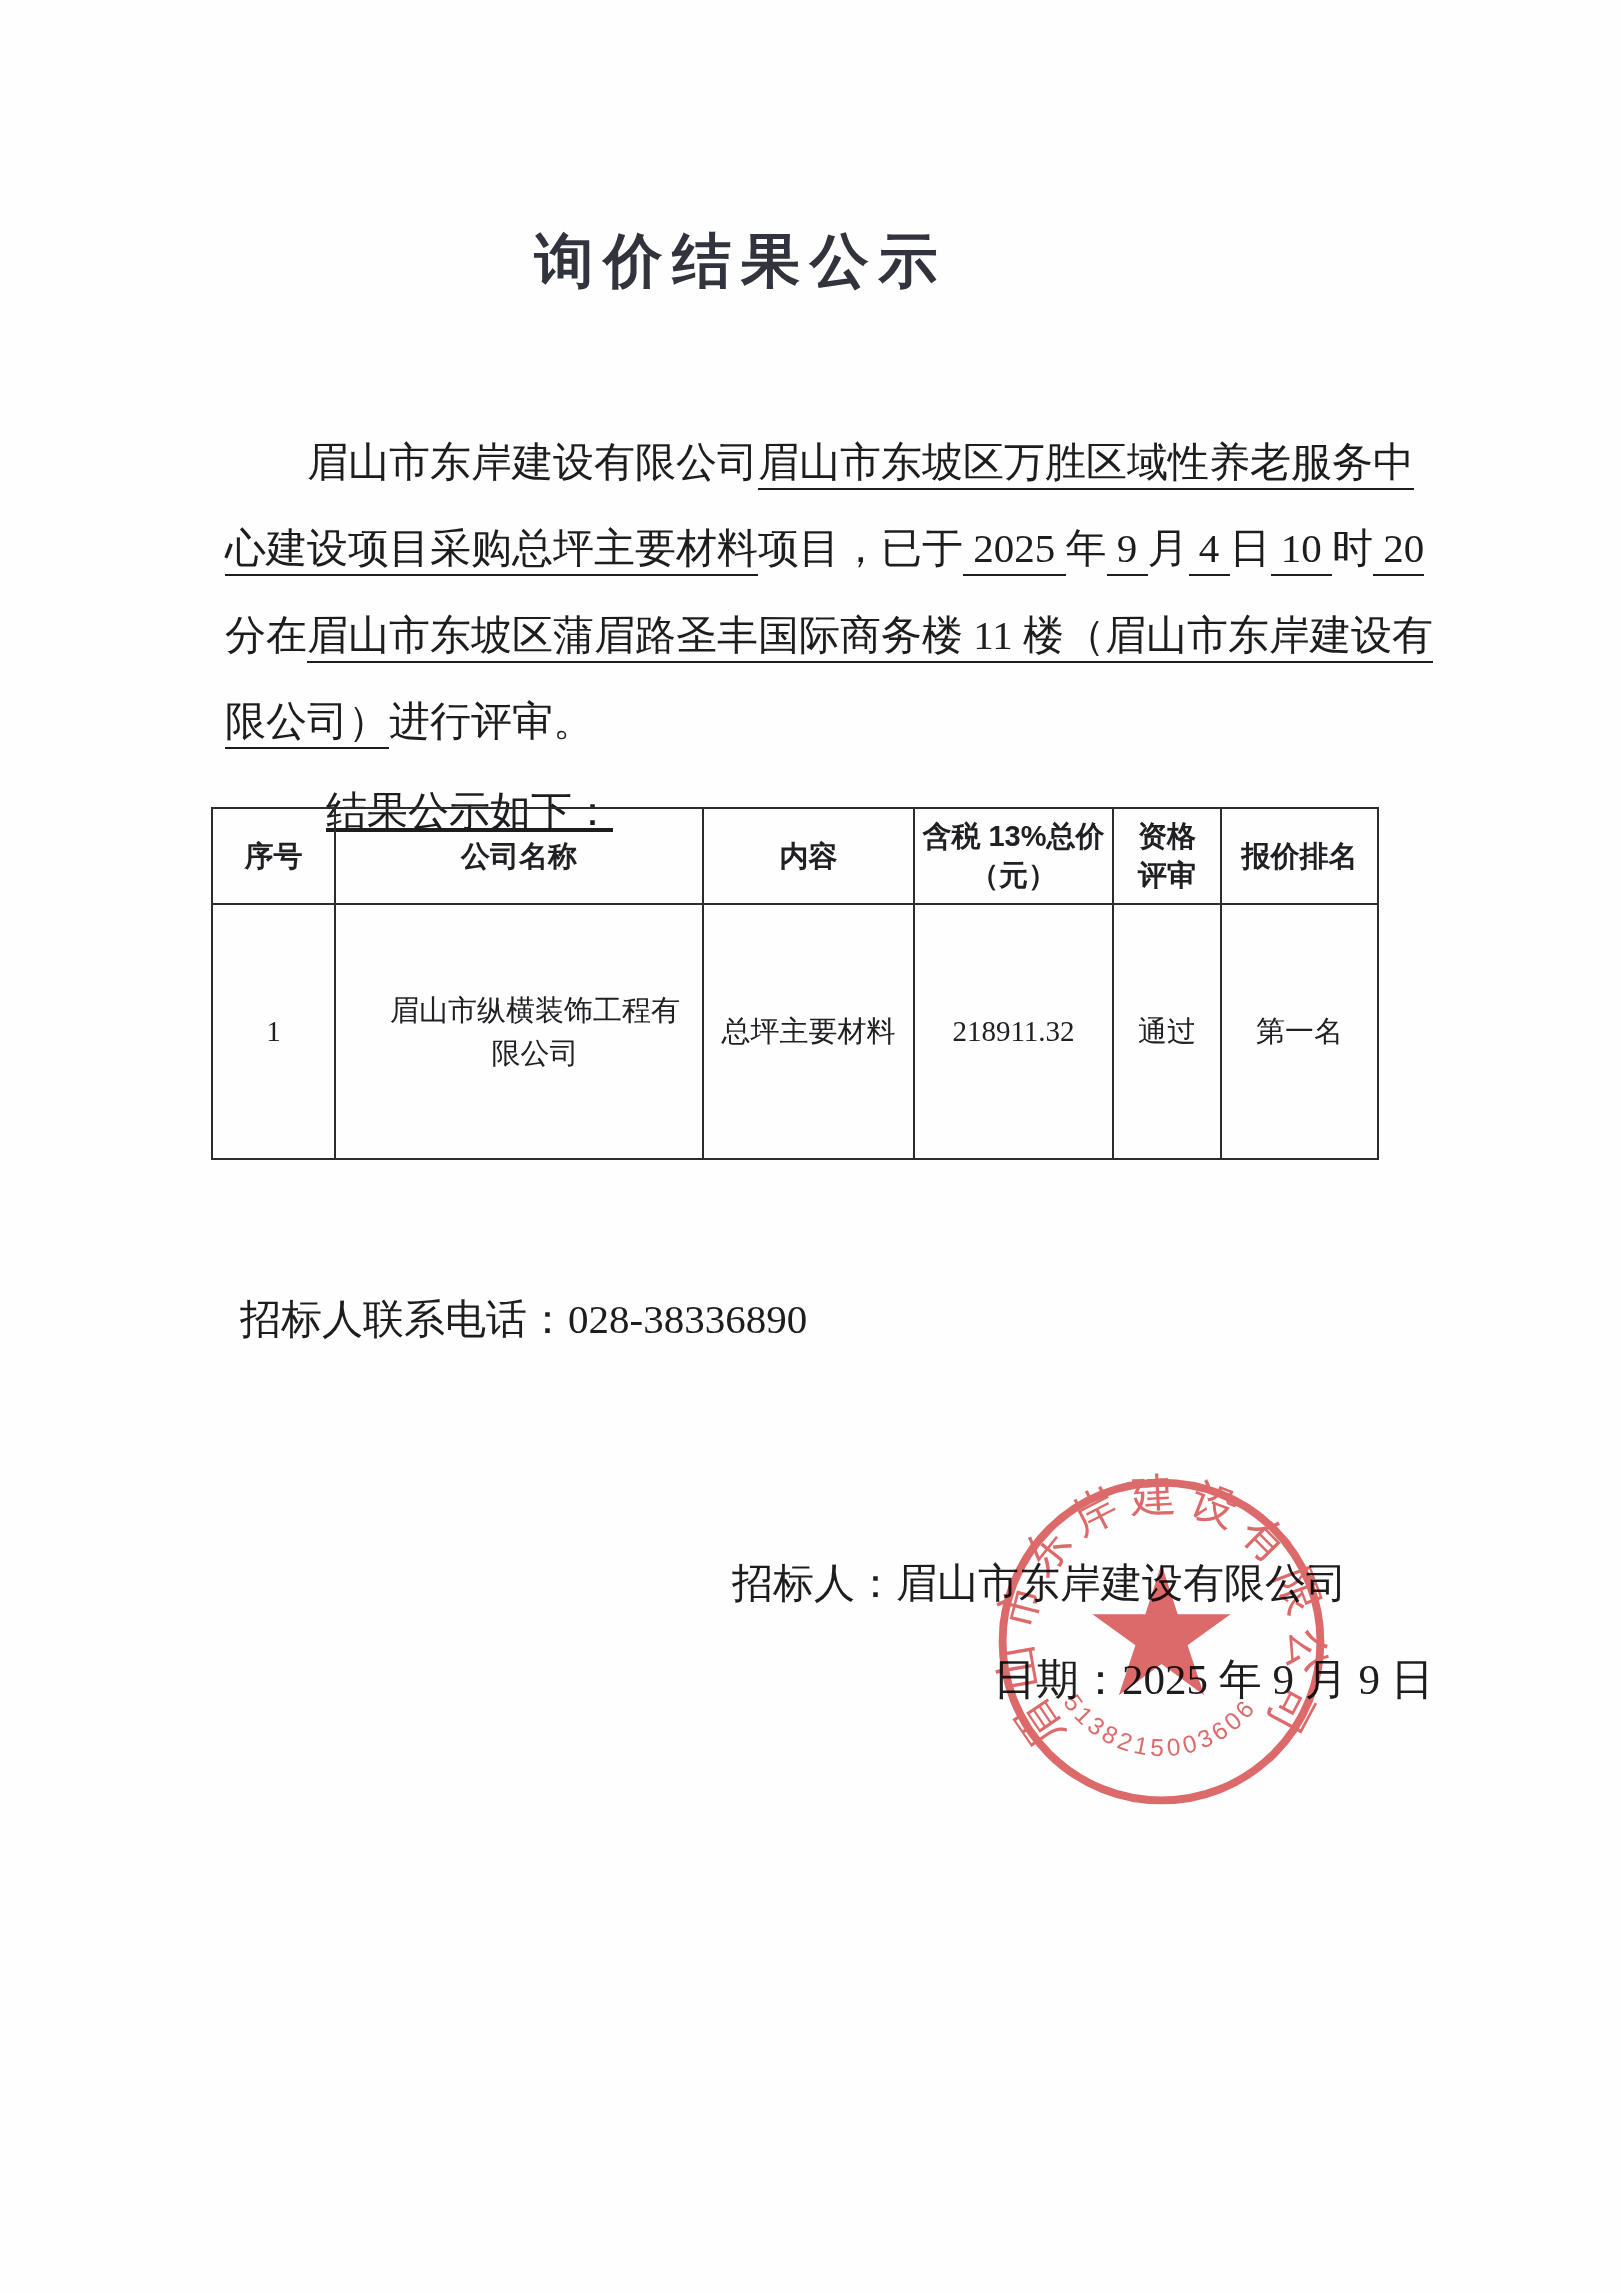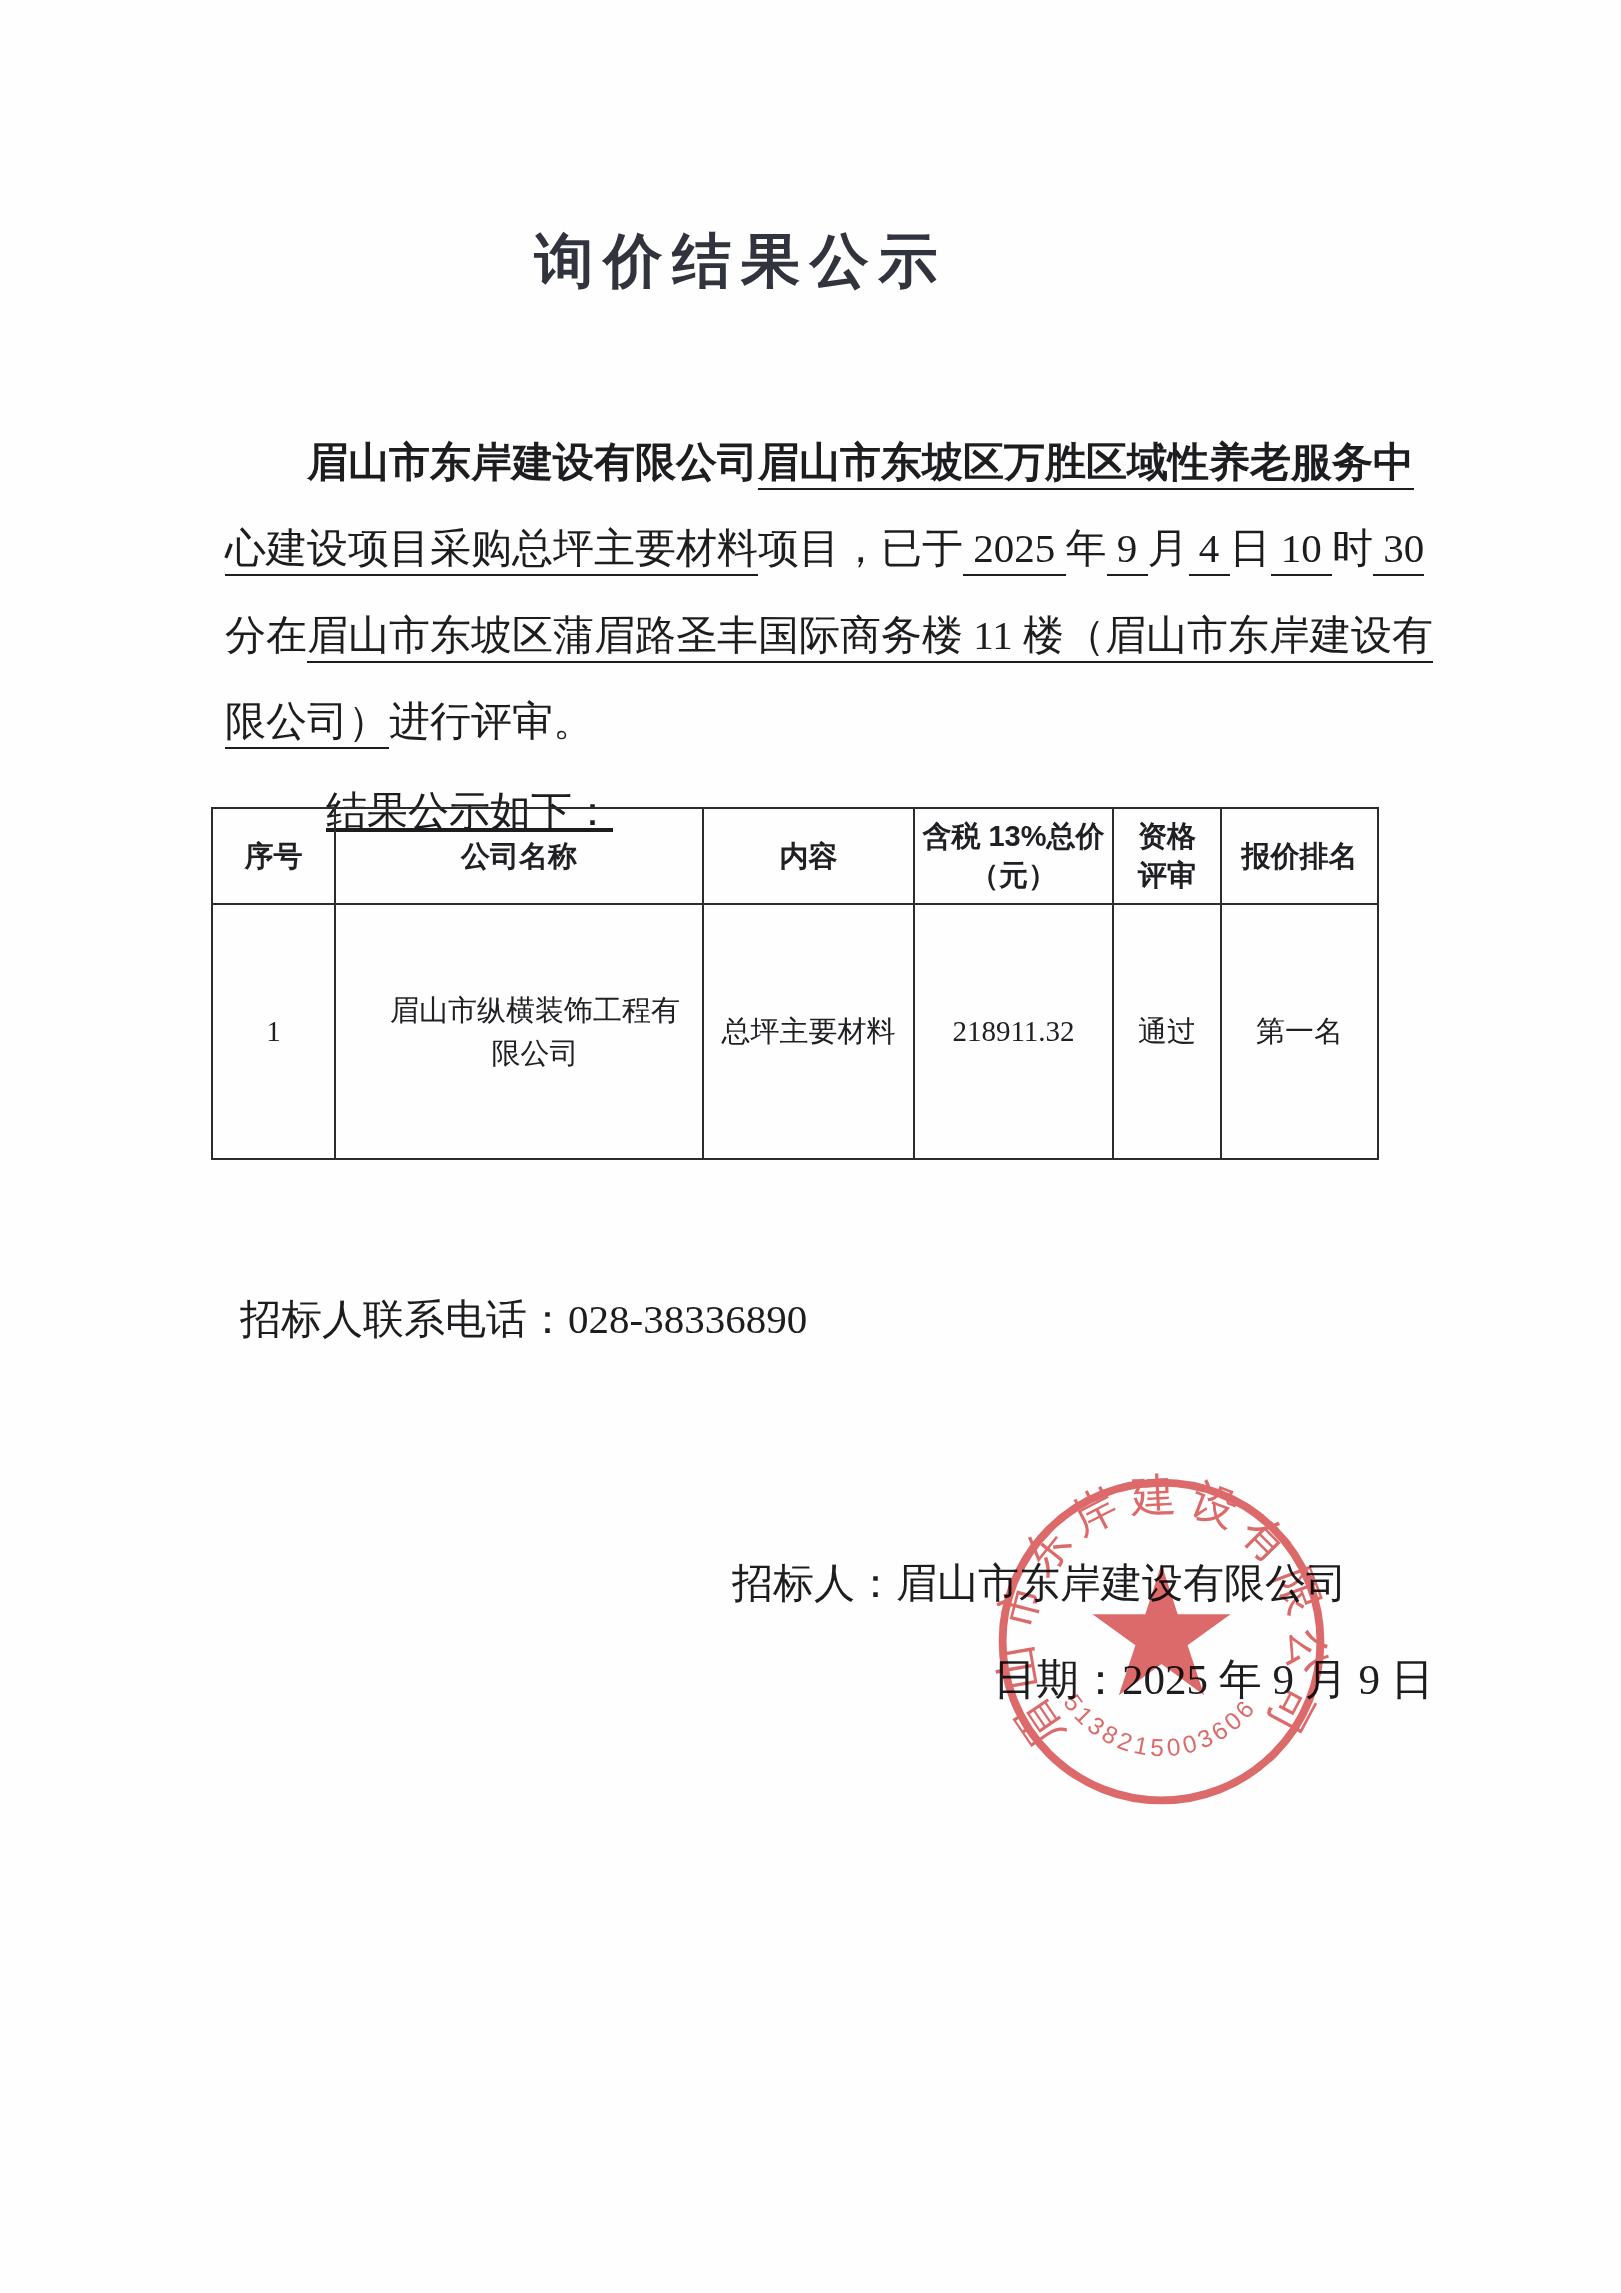--- a/index.html
+++ b/index.html
@@ -6,21 +6,21 @@
   body{width:1621px;height:2294px;position:relative;background:#ffffff;
        font-family:"Liberation Serif", serif;color:#1d1d20;}
   .page{position:absolute;inset:0;background:#fefefe;overflow:hidden;}
 
   .doc-title{position:absolute;top:222px;left:0;width:1482px;text-align:center;
       font-family:"Liberation Sans", sans-serif;font-weight:bold;font-size:59px;
       letter-spacing:9.8px;color:#31343c;}
 
   .para-line{position:absolute;left:225px;width:1176px;font-size:41px;
       line-height:51px;white-space:nowrap;color:#1d1d20;}
-  .indent{padding-left:82px;font-weight:bold;}
+  .indent{padding-left:82px;}
   .u{border-bottom:2.9px solid #1d1d20;padding-bottom:2.9px;}
 
   .intro-line{position:absolute;left:326px;top:784px;font-size:41px;white-space:nowrap;text-decoration:underline;}
 
   table.results{position:absolute;left:211px;top:807px;border-collapse:collapse;
       table-layout:fixed;width:1164px;}
   table.results th, table.results td{border:2.9px solid #2c2c2c;text-align:center;
       vertical-align:middle;padding:0;}
   table.results th{height:94px;font-family:"Liberation Sans", sans-serif;
       font-weight:bold;font-size:29px;line-height:39px;color:#202024;}
@@ -38,21 +38,21 @@
 </style>
 </head>
 <body>
 
 <div class="page">
 
   <div class="doc-title">询价结果公示</div>
 
   <div class="para-line indent" style="top:437px"><span>眉山市东岸建设有限公司</span><span class="u">眉山市东坡区万胜区域性养老服务中</span></div>
 
-  <div class="para-line" style="top:523px"><span class="u">心建设项目采购总坪主要材料</span><span>项目，已于</span><span class="u"> 2025 </span><span>年</span><span class="u"> 9 </span><span>月</span><span class="u"> 4 </span><span>日</span><span class="u"> 10 </span><span>时</span><span class="u"> 30</span></div>
+  <div class="para-line" style="top:523px"><span class="u">心建设项目采购总坪主要材料</span><span>项目，已于</span><span class="u"> 2025 </span><span>年</span><span class="u"> 9 </span><span>月</span><span class="u"> 4 </span><span>日</span><span class="u"> 10 </span><span>时</span><span class="u"> 20</span></div>
 
   <div class="para-line" style="top:610px"><span>分在</span><span class="u">眉山市东坡区蒲眉路圣丰国际商务楼 11 楼（眉山市东岸建设有</span></div>
 
   <div class="para-line" style="top:696px"><span class="u">限公司）</span><span>进行评审。</span></div>
 
   <div class="intro-line">结果公示如下：</div>
 
   <table class="results">
     <colgroup>
       <col style="width:123px">

